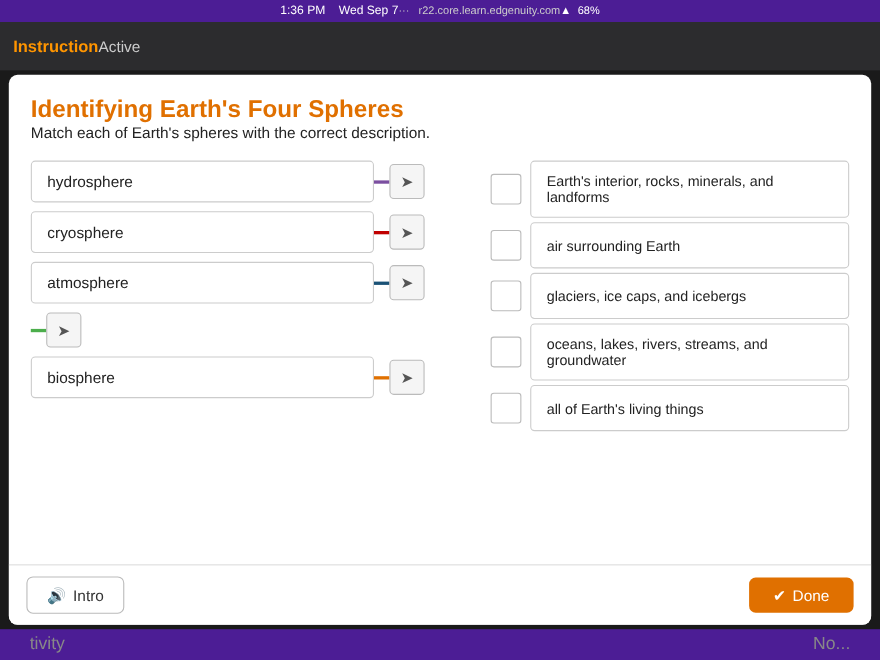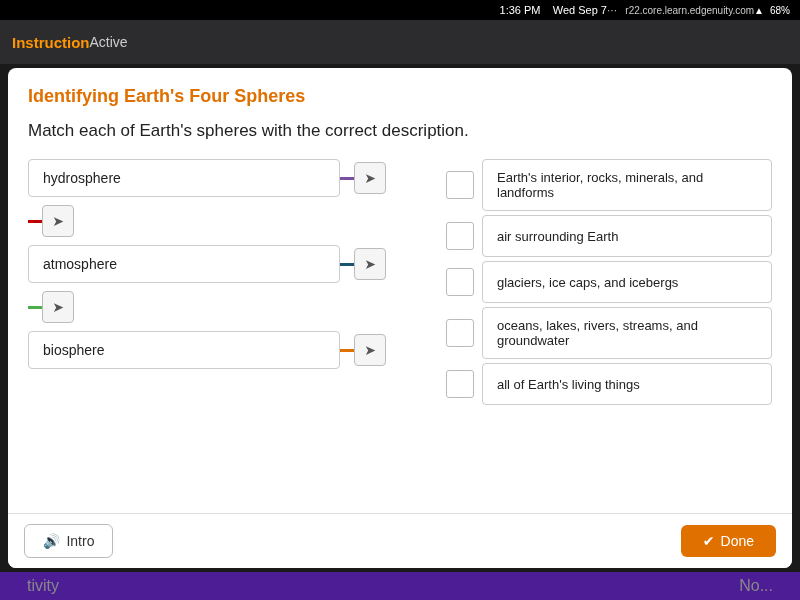--- a/index.html
+++ b/index.html
@@ -8,26 +8,26 @@
       background: #1a1a1a;
       width: 800px;
       height: 600px;
       overflow: hidden;
       display: flex;
       flex-direction: column;
     }
 
     
     .status-bar {
-      background: #000000;
+      background: #4c1d95;
       color: white;
       font-size: 11px;
-      padding: 2px 10px;
-      display: flex;
-      justify-content: flex-end;
+      padding: 2px 24px;
+      display: flex;
+      justify-content: center;
       align-items: center;
       height: 20px;
     }
     .status-bar-center { color: #ccc; font-size: 10px; }
     .status-bar-right { display: flex; gap: 6px; align-items: center; font-size: 10px; }
 
     
     .nav-bar {
       background: #2c2c2e;
       display: flex;
@@ -59,27 +59,26 @@
 
     
     .activity-area {
       flex: 1;
       padding: 18px 20px;
       overflow-y: auto;
     }
 
     .activity-title {
       color: #e07000;
-      font-size: 18px;
+      font-size: 22px;
       font-weight: bold;
-      margin-bottom: 14px;
     }
 
     .activity-instruction {
-      font-size: 17px;
+      font-size: 14px;
       color: #222;
       margin-bottom: 18px;
     }
 
     
     .matching-container {
       display: flex;
       gap: 0;
       align-items: flex-start;
     }
@@ -252,20 +251,23 @@
           <div class="term-box">
             <span>hydrosphere</span>
           </div>
           <div class="arrow-connector">
             <div class="connector-line" style="background:#7b4fa0;"></div>
             <div class="arrow-btn">➤</div>
           </div>
         </div>
 
         <div class="term-row">
+          <div class="term-box">
+            <span>cryosphere</span>
+          </div>
           <div class="arrow-connector">
             <div class="connector-line" style="background:#c00000;"></div>
             <div class="arrow-btn">➤</div>
           </div>
         </div>
 
         <div class="term-row">
           <div class="term-box">
             <span>atmosphere</span>
           </div>

